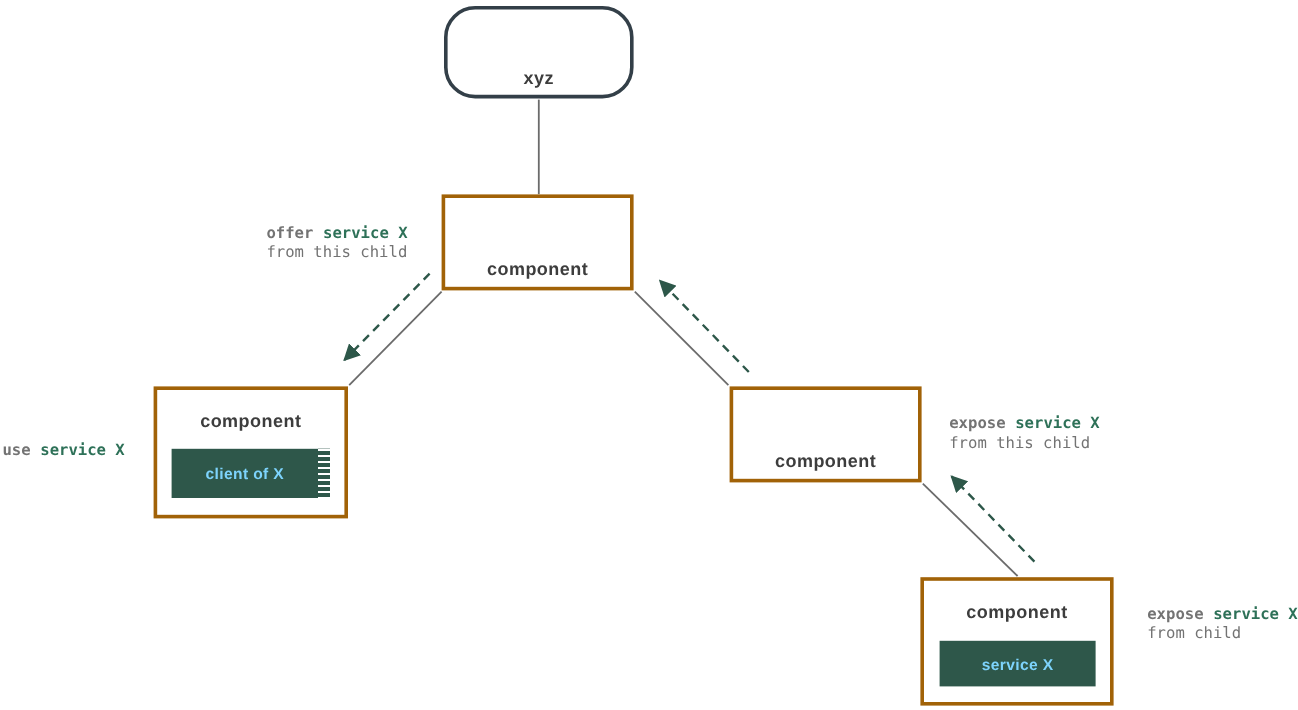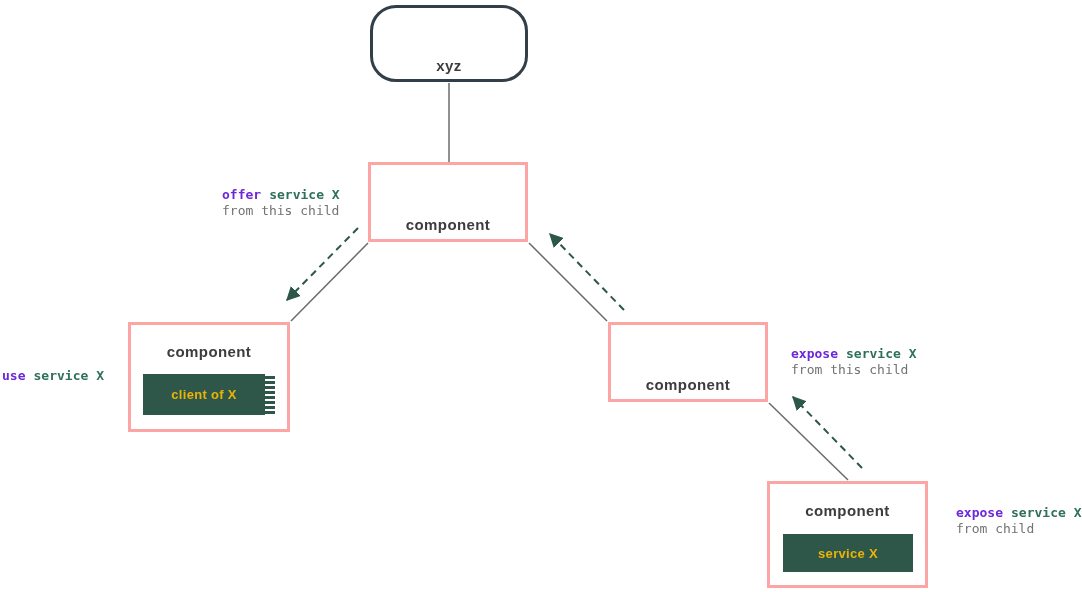--- a/index.html
+++ b/index.html
@@ -13,21 +13,21 @@
   }
   .wires {
     position: absolute;
     left: 0; top: 0;
     width: 1082px; height: 592px;
   }
   .node {
     position: absolute;
     box-sizing: border-box;
     background: #ffffff;
-    border: 3px solid #fca5a5;
+    border: 3px solid #a16207;
   }
   .node-title {
     display: block;
     text-align: center;
     color: #3d3d3d;
     font-size: 15px;
     font-weight: 600;
     letter-spacing: 0.4px;
     margin-top: 44px;
   }
@@ -55,21 +55,21 @@
   .node-grandchild {
     left: 767px; top: 481px;
     width: 161px; height: 107px;
   }
   .node-left-child .node-title { margin-top: 18px; }
   .node-grandchild .node-title { margin-top: 18px; }
   .inner-box {
     position: absolute;
     box-sizing: border-box;
     background: #2e574a;
-    color: #eab308;
+    color: #7dd3fc;
     font-size: 13px;
     font-weight: 600;
     letter-spacing: 0.3px;
     display: flex; align-items: center; justify-content: center;
   }
   .inner-client {
     left: 12px; top: 49px;
     width: 132px; height: 41px;
     padding-right: 10px;
   }
@@ -87,21 +87,21 @@
     left: 13px; top: 50px;
     width: 130px; height: 38px;
   }
   .annotation {
     position: absolute;
     font-family: "DejaVu Sans Mono", "Liberation Mono", monospace;
     font-size: 13px;
     line-height: 16px;
     white-space: nowrap;
   }
-  .ann-verb { color: #6d28d9; font-weight: bold; margin-right: 0.62em; }
+  .ann-verb { color: #737373; font-weight: bold; margin-right: 0.62em; }
   .ann-object { color: #2e7158; font-weight: bold; }
   .ann-sub { color: #737373; font-weight: normal; }
   .ann-offer { left: 222px; top: 187px; }
   .ann-use { left: 2px; top: 368px; }
   .ann-expose-child { left: 791px; top: 346px; }
   .ann-expose-self { left: 956px; top: 505px; }
 </style>
 </head>
 <body>
 

